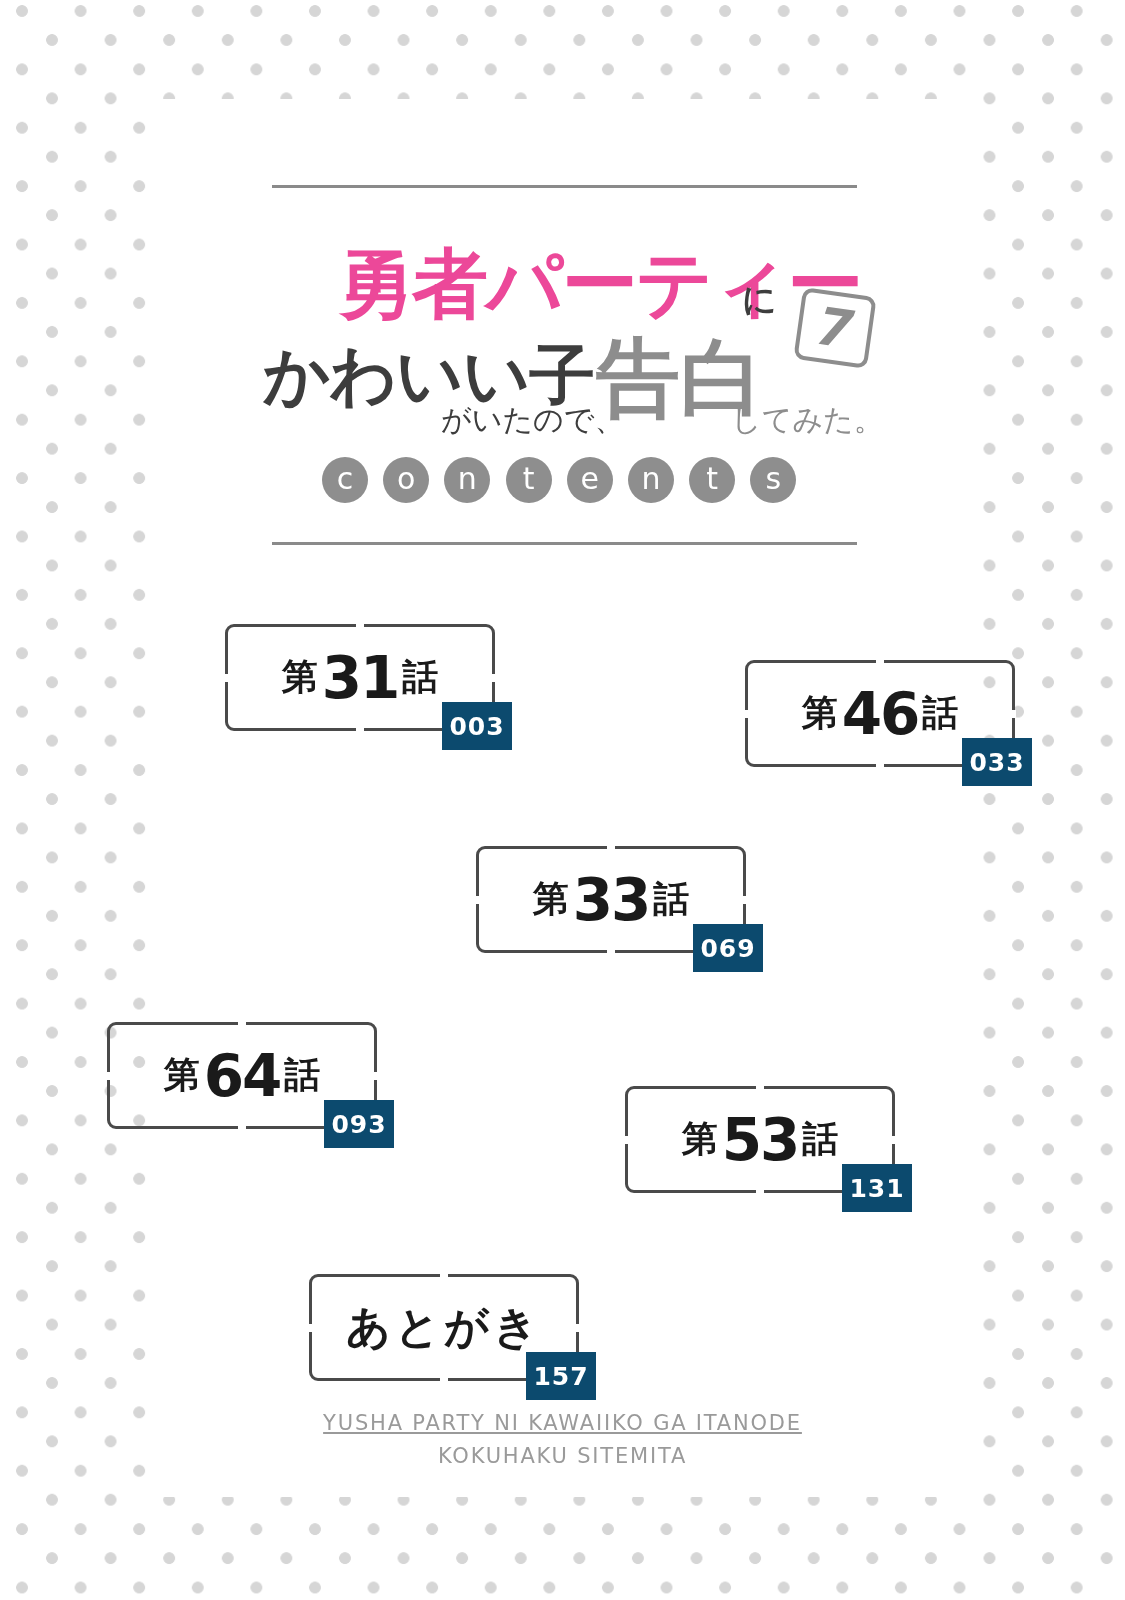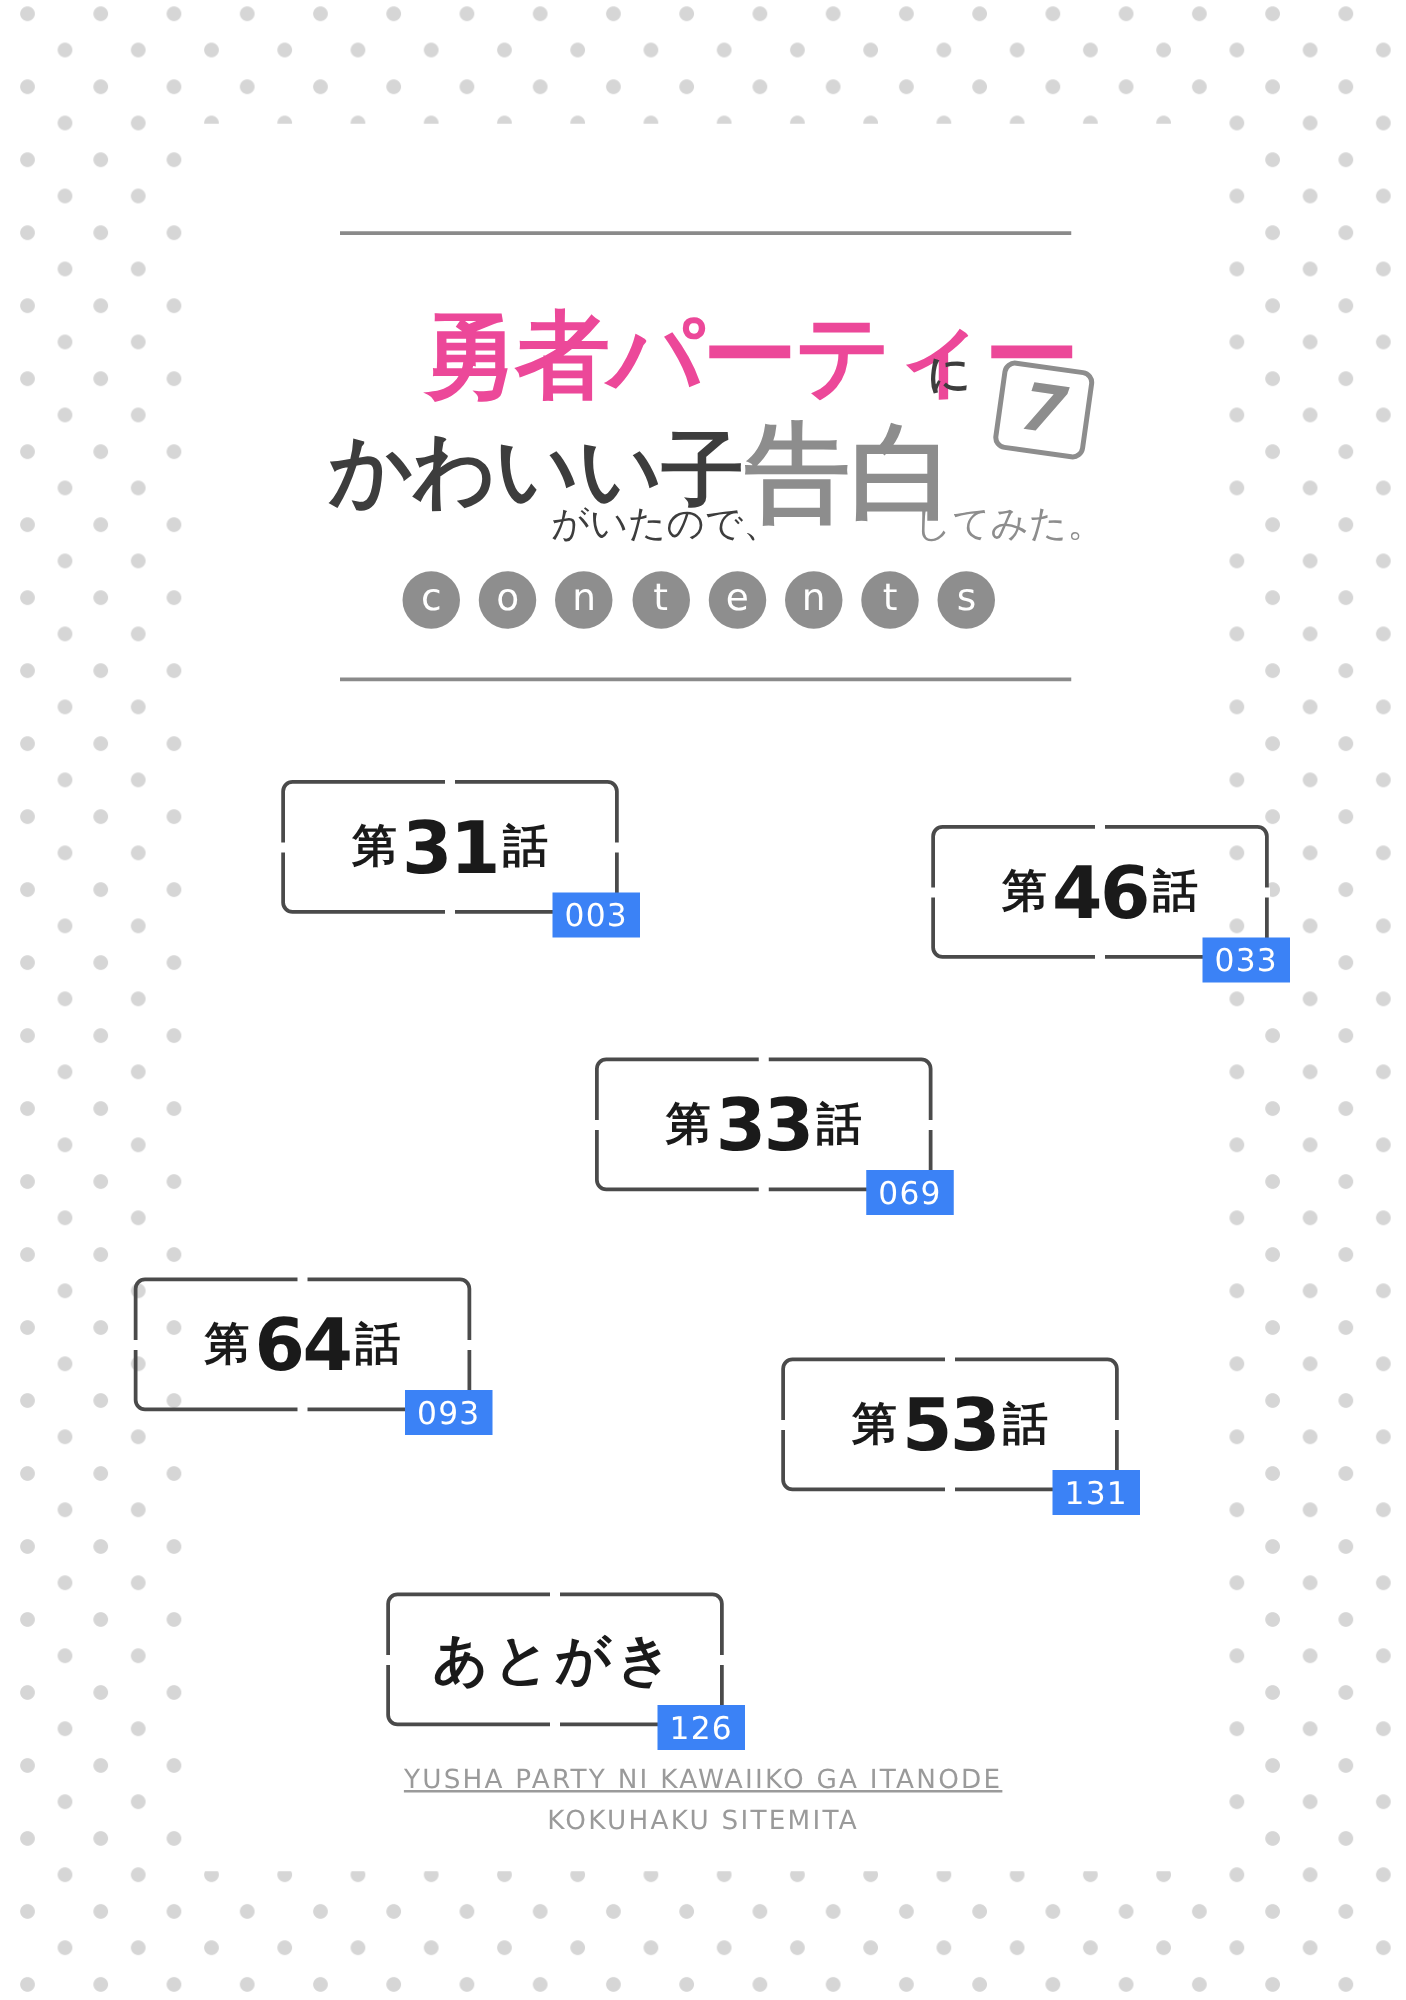--- a/index.html
+++ b/index.html
@@ -65,22 +65,22 @@
   .chapter .gap-right { right: -1px; }
   .chapter .label {
     position: absolute; left: 0; right: 0; top: 0; bottom: 0;
     display: flex; align-items: center; justify-content: center; gap: 4px;
     color: #1a1a1a; font-weight: bold;
   }
   .chapter .dai, .chapter .wa { font-size: 36px; }
   .chapter .num { font-size: 58px; letter-spacing: -2px; font-family: "DejaVu Sans", sans-serif; }
   .chapter .afterword { font-size: 44px; letter-spacing: 4px; }
   .chapter .page-tab {
-    position: absolute; right: -17px; bottom: -19px; width: 70px; height: 36px;
-    background: #3b82f6; color: #ffffff; font-weight: normal; font-size: 25px;
+    position: absolute; right: -17px; bottom: -19px; width: 70px; height: 48px;
+    background: #0c4a6e; color: #ffffff; font-weight: bold; font-size: 25px;
     display: flex; align-items: center; justify-content: center; letter-spacing: 1px;
   }
   .romaji {
     position: absolute; left: 0; width: 1125px; text-align: center; color: #9a9a9a;
     font-family: "DejaVu Sans", sans-serif; font-size: 21px; letter-spacing: 1.8px; line-height: 1;
   }
 </style>
 </head>
 <body>
 
@@ -186,17 +186,17 @@
 
 <div class="chapter" style="left:309px; top:1246px;margin-top:28px;">
   <div class="frame"></div>
   <div class="gap-top"></div>
   <div class="gap-bottom"></div>
   <div class="gap-left"></div>
   <div class="gap-right"></div>
   <div class="label">
     <span class="afterword">あとがき</span>
   </div>
-  <div class="page-tab">126</div>
+  <div class="page-tab">157</div>
 </div>
 
 <div class="romaji" style="top:1413px;text-decoration:underline;">YUSHA PARTY NI KAWAIIKO GA ITANODE</div>
 <div class="romaji" style="top:1446px;">KOKUHAKU SITEMITA</div>
 
 </body></html>

